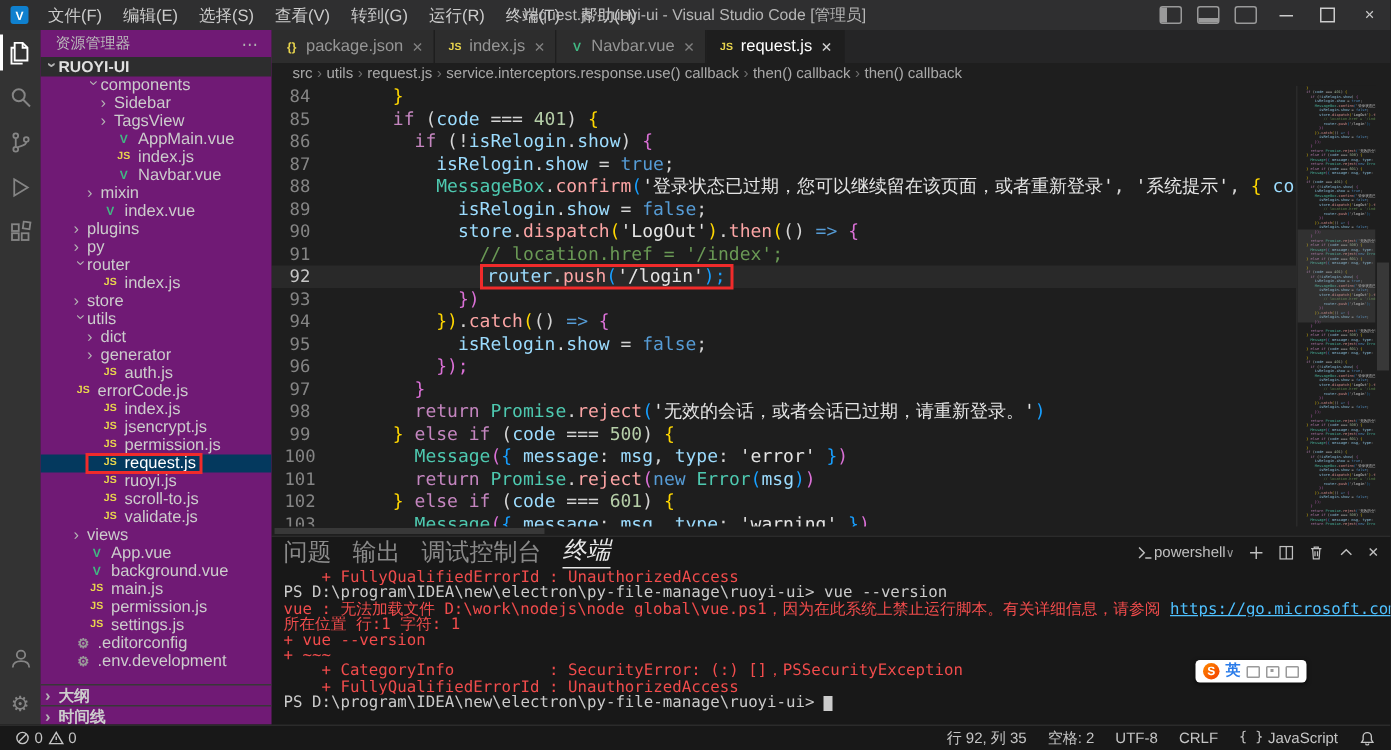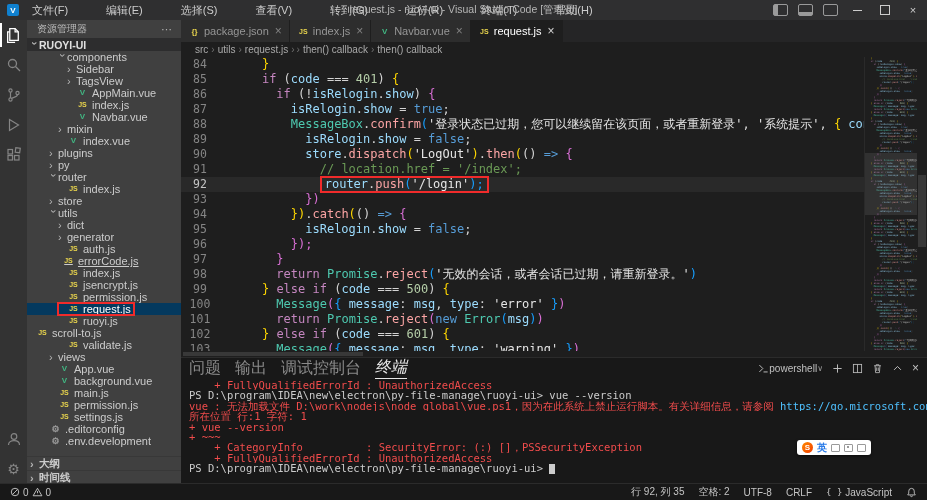--- a/index.html
+++ b/index.html
@@ -2,41 +2,41 @@
 <html><head>
 <meta charset="utf-8">
 <style>
   html,body{margin:0;padding:0;width:927px;height:500px;overflow:hidden;background:#1e1e1e;
     font-family:"Liberation Sans",sans-serif;-webkit-font-smoothing:antialiased;}
   
   .titlebar{position:absolute;top:0;left:0;right:0;height:20px;background:#2f2f30;color:#cccccc;
     display:flex;align-items:center;font-size:11px;z-index:5;}
   .vscode-logo{width:12px;height:12px;margin:0 6px 0 7px;background:#0f80cf;border-radius:2px;flex:none;
     color:#fff;font-size:8px;font-weight:bold;display:flex;align-items:center;justify-content:center;}
-  .menubar{display:flex;height:100%;gap:24px;}
+  .menubar{display:flex;height:100%;}
   .menu-item{padding:0 7px;height:100%;display:flex;align-items:center;cursor:default;}
   .tb-title{position:absolute;left:0;right:0;text-align:center;color:#b6b6b6;pointer-events:none;font-size:10.5px;}
   .tb-controls{margin-left:auto;display:flex;align-items:center;height:100%;z-index:6;}
   .lay-ic{width:13px;height:10px;border:1px solid #9a9a9a;border-radius:2px;margin:0 5px;position:relative;}
   .lay-ic.side:after{content:"";position:absolute;left:0;top:0;bottom:0;width:4px;background:#9a9a9a;}
   .lay-ic.pan:after{content:"";position:absolute;left:0;right:0;bottom:0;height:3px;background:#9a9a9a;}
   .win-btn{width:28px;height:100%;display:flex;align-items:center;justify-content:center;color:#cccccc;}
   .min-glyph{width:9px;height:1px;background:#ccc;}
   .max-glyph{width:8px;height:8px;border:1px solid #ccc;}
   
   .main{position:absolute;top:20px;bottom:16px;left:0;right:0;display:flex;}
   
   .activitybar{width:27px;background:#333333;display:flex;flex-direction:column;align-items:center;flex:none;}
   .ab-item{width:27px;height:30px;display:flex;align-items:center;justify-content:center;position:relative;color:#858585;}
   .ab-item.active{color:#ffffff;}
   .ab-item.active:before{content:"";position:absolute;left:0;top:3px;bottom:3px;width:2px;background:#ffffff;}
   .ab-spacer{flex:1;}
   .ab-item svg{display:block;}
   
-  .sidebar{width:154px;background:#404040;flex:none;position:relative;color:#cccccc;overflow:hidden;}
+  .sidebar{width:154px;background:#701a75;flex:none;position:relative;color:#cccccc;overflow:hidden;}
   .sb-header{height:18px;display:flex;align-items:center;justify-content:space-between;
     padding:0 8px 0 10px;font-size:10px;color:#bbbbbb;}
   .sb-more{color:#b0b0b0;font-size:11px;letter-spacing:1px;}
   .sb-section{height:13px;display:flex;align-items:center;font-size:10.5px;font-weight:bold;color:#e0e0e0;
     padding-left:3px;background:#2d2d2e;}
   .tree{font-size:11px;}
   .tree-row{height:12px;line-height:12px;display:flex;align-items:center;white-space:nowrap;cursor:pointer;}
   .tree-row.selected{background:#04395e;color:#ffffff;}
   .tree-inner{display:inline-flex;align-items:center;height:12px;}
   .tree-inner.red-box{outline:2px solid #f02b2b;outline-offset:-1px;padding-right:3px;}
@@ -311,21 +311,21 @@
             <span class="tree-label">generator</span>
           </span>
         </div>
         <div class="tree-row" style="padding-left: 31px;">
           <span class="tree-inner">
             <span class="chev-sp"></span>
             <span class="fi fi-js">JS</span>
             <span class="tree-label">auth.js</span>
           </span>
         </div>
-        <div class="tree-row" style="padding-left: 26px; text-decoration: underline;">
+        <div class="tree-row" style="padding-left: 13px;">
           <span class="tree-inner">
             <span class="chev-sp"></span>
             <span class="fi fi-js">JS</span>
             <span class="tree-label">errorCode.js</span>
           </span>
         </div>
         <div class="tree-row" style="padding-left: 31px;">
           <span class="tree-inner">
             <span class="chev-sp"></span>
             <span class="fi fi-js">JS</span>
@@ -353,21 +353,21 @@
             <span class="tree-label">request.js</span>
           </span>
         </div>
         <div class="tree-row" style="padding-left: 31px;">
           <span class="tree-inner">
             <span class="chev-sp"></span>
             <span class="fi fi-js">JS</span>
             <span class="tree-label">ruoyi.js</span>
           </span>
         </div>
-        <div class="tree-row" style="">
+        <div class="tree-row" style="padding-left: 31px;">
           <span class="tree-inner">
             <span class="chev-sp"></span>
             <span class="fi fi-js">JS</span>
             <span class="tree-label">scroll-to.js</span>
           </span>
         </div>
         <div class="tree-row" style="padding-left: 31px;">
           <span class="tree-inner">
             <span class="chev-sp"></span>
             <span class="fi fi-js">JS</span>
@@ -465,20 +465,21 @@
           <span class="tab-close">×</span>
         </div>
       </div>
     <div class="breadcrumb">
         <span class="bc-item">src</span>
         <span class="bc-sep">›</span>
         <span class="bc-item">utils</span>
         <span class="bc-sep">›</span>
         <span class="bc-item">request.js</span>
         <span class="bc-sep">›</span>
+        <span class="bc-item">service.interceptors.response.use() callback</span>
         <span class="bc-sep">›</span>
         <span class="bc-item">then() callback</span>
         <span class="bc-sep">›</span>
         <span class="bc-item">then() callback</span>
       </div>
     <div class="code-wrap">
       <div class="code">
           <div class="code-line"><span class="gutter">84</span><span class="code-content"><span class="tk-p">    </span><span class="tk-b1">}</span></span></div>
           <div class="code-line"><span class="gutter">85</span><span class="code-content"><span class="tk-p">    </span><span class="tk-k">if</span><span class="tk-p"> (</span><span class="tk-v">code</span><span class="tk-p"> === </span><span class="tk-n">401</span><span class="tk-p">) </span><span class="tk-b1">{</span></span></div>
           <div class="code-line"><span class="gutter">86</span><span class="code-content"><span class="tk-p">      </span><span class="tk-k">if</span><span class="tk-p"> (!</span><span class="tk-v">isRelogin</span><span class="tk-p">.</span><span class="tk-v">show</span><span class="tk-p">) </span><span class="tk-b2">{</span></span></div>

